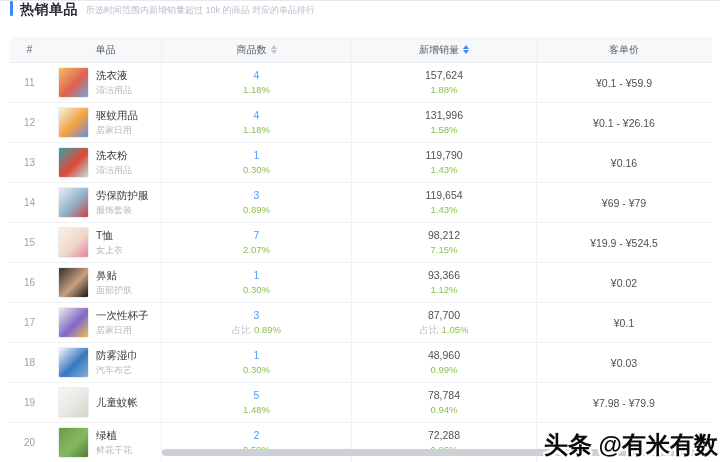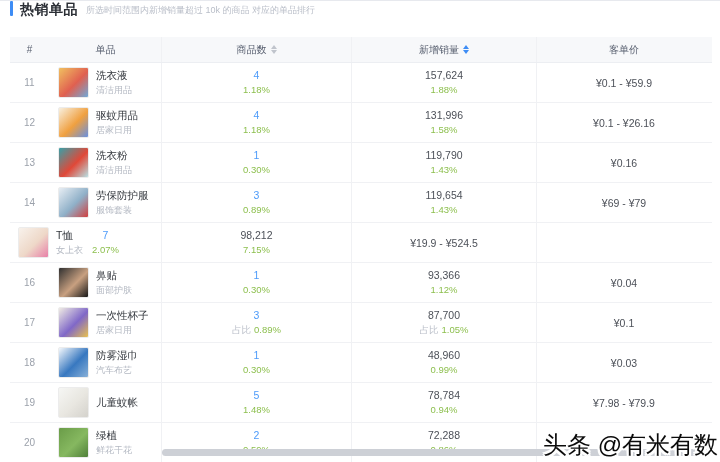--- a/index.html
+++ b/index.html
@@ -47,21 +47,21 @@
   .sort{display:inline-flex;flex-direction:column;margin-left:4px;gap:1px;}
   .caret{width:0;height:0;border-left:3.5px solid transparent;border-right:3.5px solid transparent;}
   .caret.up{border-bottom:4px solid #c0c4cc;}
   .caret.down{border-top:4px solid #c0c4cc;}
   .sort.active .caret.up{border-bottom-color:var(--accent);}
   .sort.active .caret.down{border-top-color:var(--accent);}
   
   .hscrollbar{position:absolute;left:162px;width:549px;bottom:6px;height:7px;border-radius:4px;background:#cdd0d6;}
   
   .watermark{
-    position:absolute;right:2px;bottom:1px;font-size:24px;font-weight:400;color:#0b0b0b;
+    position:absolute;right:2px;bottom:1px;font-size:24px;font-weight:700;color:#0b0b0b;
     letter-spacing:0px;white-space:nowrap;
     text-shadow:-2px -2px 0 #fff,0 -2px 0 #fff,2px -2px 0 #fff,-2px 0 0 #fff,
                  2px 0 0 #fff,-2px 2px 0 #fff,0 2px 0 #fff,2px 2px 0 #fff;
   }
 </style>
 </head>
 <body>
 
 <div class="page-head">
   <div class="accent-bar"></div>
@@ -194,20 +194,23 @@
     <div class="td td-num">
       <div class="num-main dark">119,654</div>
       <div class="num-sub">
         <span class="pct">1.43%</span>
       </div>
     </div>
     <div class="td td-price">¥69 - ¥79</div>
   </div>
 
   <div class="tr">
+    <div class="td td-rank">
+      <span>15</span>
+    </div>
     <div class="td td-item">
       <div class="thumb" style="background: linear-gradient(135deg, rgb(248, 242, 236), rgb(238, 216, 200) 55%, rgb(232, 128, 168));"></div>
       <div class="item-info">
         <div class="item-name">T恤</div>
         <div class="item-cat">女上衣</div>
       </div>
     </div>
     <div class="td td-num">
       <div class="num-main link">7</div>
       <div class="num-sub">
@@ -239,21 +242,21 @@
       <div class="num-sub">
         <span class="pct">0.30%</span>
       </div>
     </div>
     <div class="td td-num">
       <div class="num-main dark">93,366</div>
       <div class="num-sub">
         <span class="pct">1.12%</span>
       </div>
     </div>
-    <div class="td td-price">¥0.04</div>
+    <div class="td td-price">¥0.02</div>
   </div>
 
   <div class="tr">
     <div class="td td-rank">
       <span>17</span>
     </div>
     <div class="td td-item">
       <div class="thumb" style="background: linear-gradient(135deg, rgb(240, 236, 228), rgb(128, 104, 200) 55%, rgb(232, 192, 80));"></div>
       <div class="item-info">
         <div class="item-name">一次性杯子</div>

